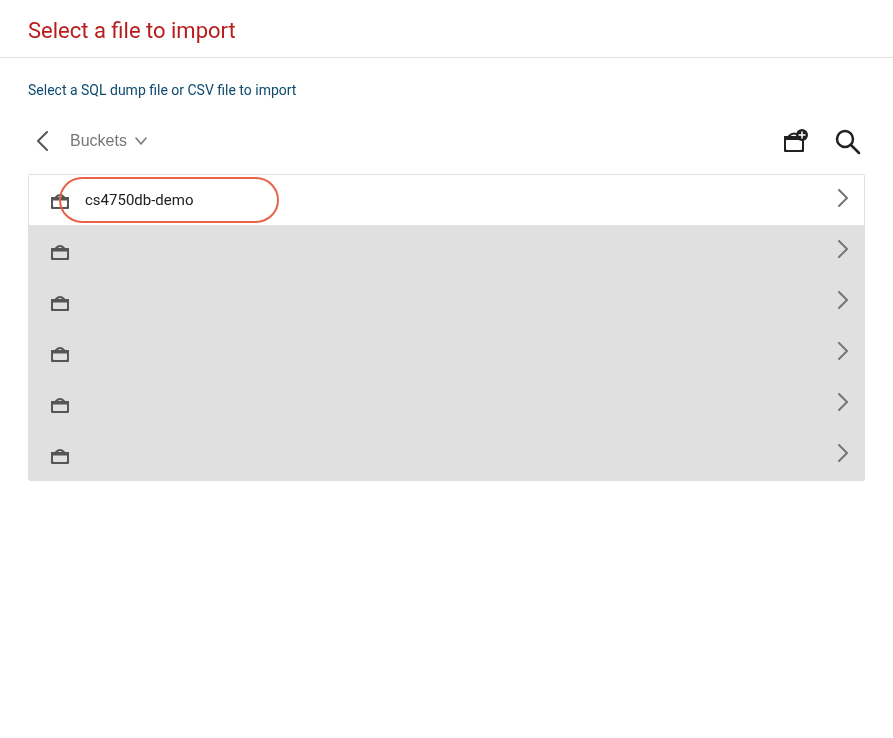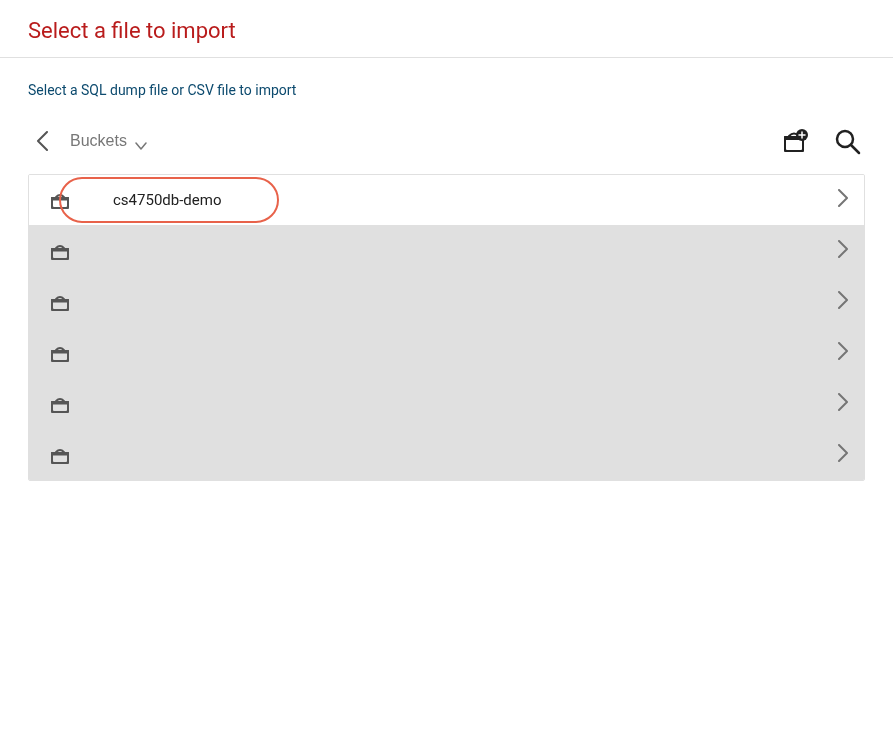--- a/index.html
+++ b/index.html
@@ -62,21 +62,21 @@
       align-items: center;
     }
 
     .buckets-dropdown {
       background: none;
       border: none;
       cursor: pointer;
       font-size: 16px;
       color: #777;
       display: flex;
-      align-items: flex-end;
+      align-items: center;
       gap: 8px;
       padding: 4px 6px;
     }
 
     .buckets-label {
       font-size: 16px;
       color: #777;
     }
 
     .toolbar-right {
@@ -101,21 +101,20 @@
       overflow: hidden;
     }
 
     .file-row {
       display: flex;
       align-items: center;
       padding: 14px 16px;
       border-bottom: 1px solid #e0e0e0;
       background: #ffffff;
       position: relative;
-      gap: 28px;
     }
 
     .file-row:last-child {
       border-bottom: none;
     }
 
     .file-row.highlighted {
       background: #ffffff;
     }
 

